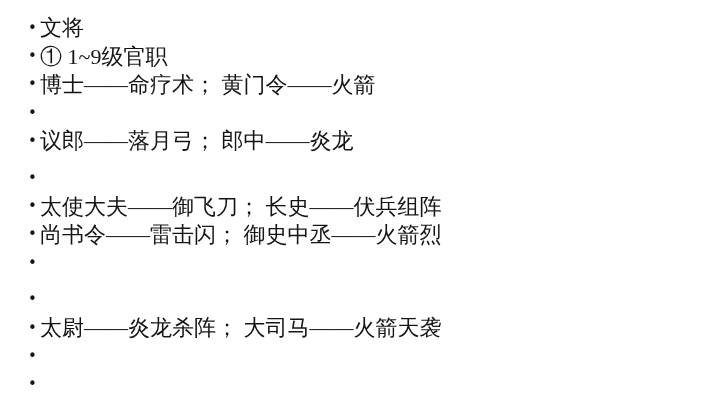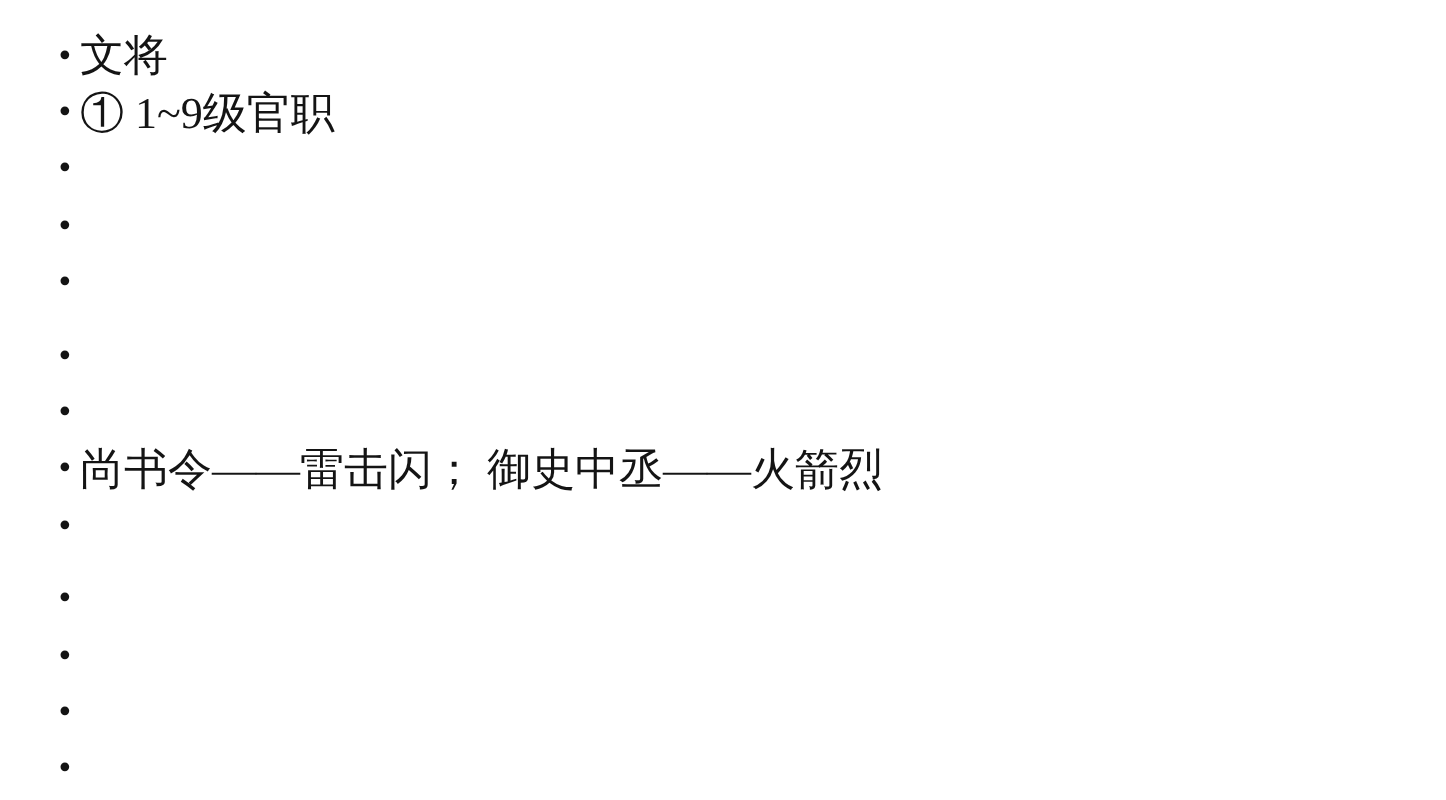--- a/index.html
+++ b/index.html
@@ -46,47 +46,51 @@
     <span class="bullet">•</span>
     <span class="txt">文将</span>
   </div>
 
   <div class="line">
     <span class="bullet">•</span>
     <span class="txt">① 1~9级官职</span>
   </div>
   <div class="line">
     <span class="bullet">•</span>
+    <span class="txt">博士——命疗术； 黄门令——火箭</span>
   </div>
   <div class="line">
     <span class="bullet">•</span>
   </div>
   <div class="line">
     <span class="bullet">•</span>
+    <span class="txt">议郎——落月弓； 郎中——炎龙</span>
   </div>
 
   <div class="line sec-gap">
     <span class="bullet">•</span>
   </div>
   <div class="line">
     <span class="bullet">•</span>
+    <span class="txt">太使大夫——御飞刀； 长史——伏兵组阵</span>
   </div>
   <div class="line">
     <span class="bullet">•</span>
     <span class="txt">尚书令——雷击闪； 御史中丞——火箭烈</span>
   </div>
   <div class="line">
     <span class="bullet">•</span>
   </div>
 
   <div class="line sec-gap">
     <span class="bullet">•</span>
   </div>
   <div class="line">
     <span class="bullet">•</span>
+    <span class="txt">太尉——炎龙杀阵； 大司马——火箭天袭</span>
   </div>
   <div class="line">
     <span class="bullet">•</span>
   </div>
   <div class="line">
     <span class="bullet">•</span>
   </div>
 
 </div>
 

